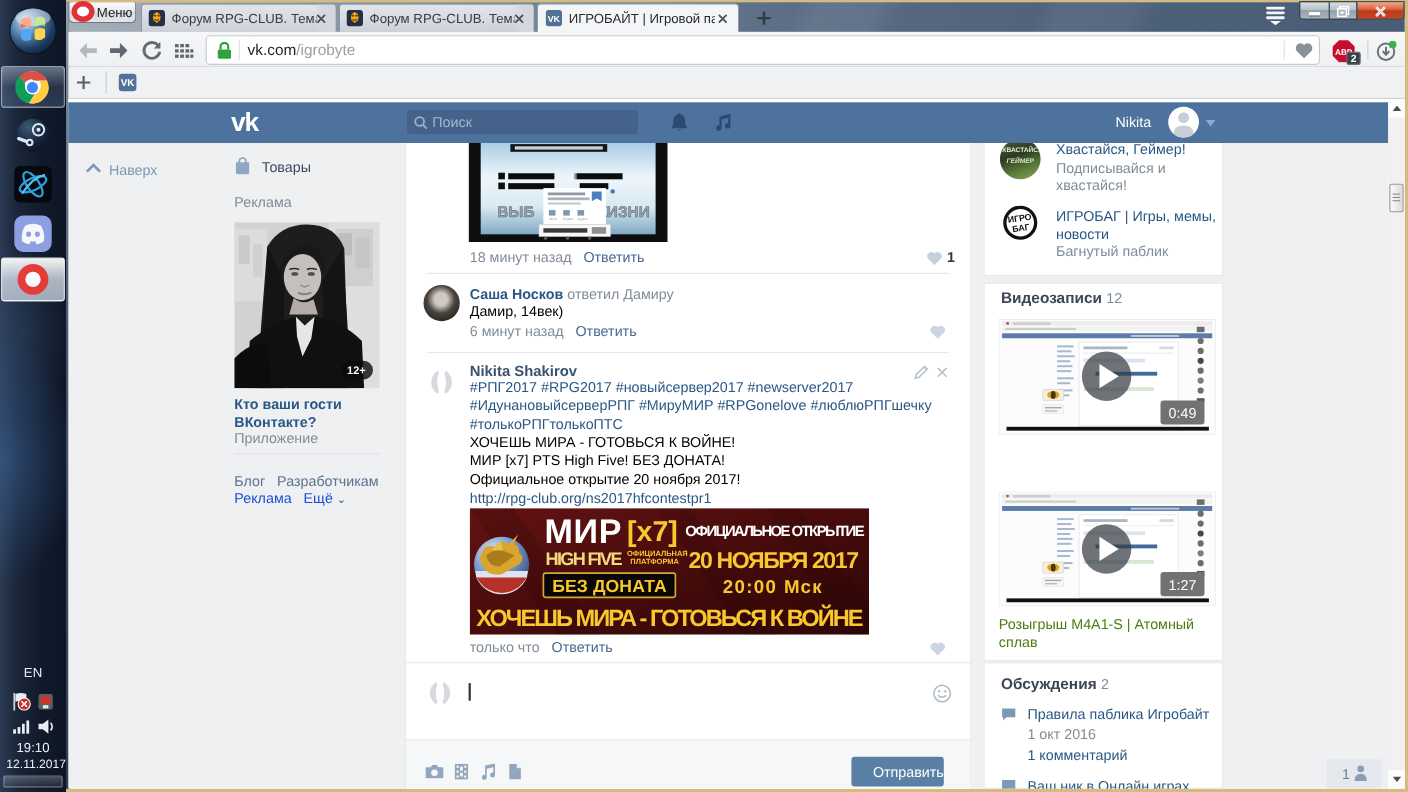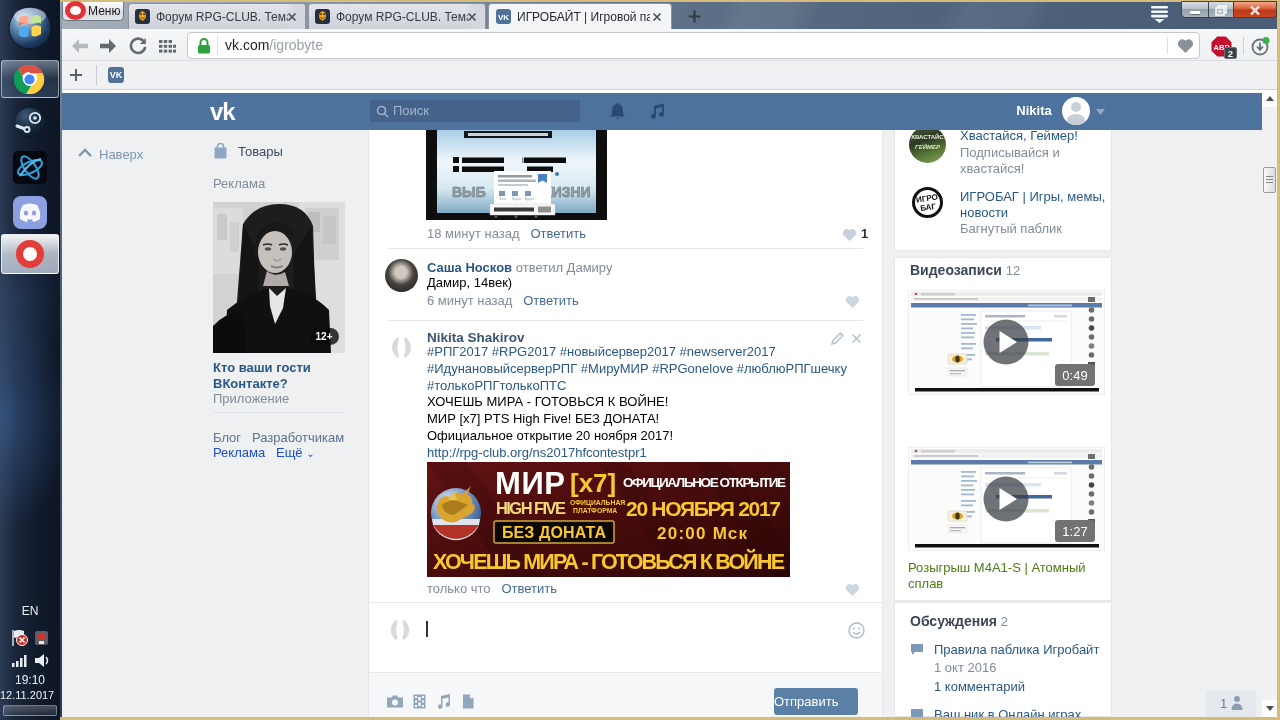--- a/index.html
+++ b/index.html
@@ -89,21 +89,21 @@
     <g fill="#e9eef5">
       <rect x="1" y="11" width="2.5" height="4"></rect>
         <rect x="5" y="9" width="2.5" height="6"></rect>
         <rect x="9" y="6" width="2.5" height="9"></rect>
         <rect x="13" y="3" width="2.5" height="12"></rect>
       <path d="M24 6 L28 6 L33 2 L33 15 L28 11 L24 11 Z"></path>
     </g>
     <path d="M35 5 Q38 8.5 35 12" stroke="#e9eef5" stroke-width="1.5" fill="none"></path>
   </svg>
   <div class="b" style="left:0;top:673px;width:60px;text-align:center;color:#edf1f7;font-size:12px">19:10</div>
-  <div class="b" style="left:0;top:689px;width:60px;text-align:left;color:#edf1f7;font-size:11px">12.11.2017</div>
+  <div class="b" style="left:0;top:689px;width:60px;text-align:right;color:#edf1f7;font-size:11px">12.11.2017</div>
   <div class="b" style="left:3px;top:705px;width:54px;height:11px;border:1px solid rgba(255,255,255,0.35);border-radius:2px;background:linear-gradient(180deg,rgba(255,255,255,0.25),rgba(255,255,255,0.07))"></div>
 </div>
 
 <div class="b" style="left:60px;top:0;width:1220px;height:2px;background:#d5bb7c"></div>
 <div class="b" style="left:1277px;top:0;width:3px;height:720px;background:#d5bb7c"></div>
 <div class="b" style="left:60px;top:717px;width:1220px;height:3px;background:#d5bb7c"></div>
 <div class="b" style="left:60px;top:2px;width:2px;height:715px;background:linear-gradient(180deg,#93a0ae 0%,#6b7c8f 15%,#45566b 45%,#2e3d52 100%)"></div>
 
 <div class="b" id="titlebar" style="left:62px;top:2px;width:1215px;height:27px;background:linear-gradient(90deg,#a6aeb8 0%,#96a1ae 12%,#7c8c9e 30%,#63768c 45%,#566980 60%,#4d6079 80%,#4a5d76 100%)"></div>
 <div class="b" style="left:62px;top:2px;width:1215px;height:27px;background:linear-gradient(115deg,rgba(255,255,255,0) 54%,rgba(255,255,255,0.07) 56%,rgba(255,255,255,0.07) 60%,rgba(255,255,255,0) 62%,rgba(255,255,255,0) 72%,rgba(255,255,255,0.06) 74%,rgba(255,255,255,0.06) 79%,rgba(255,255,255,0) 81%)"></div>
@@ -248,21 +248,21 @@
       <path d="M8.5 8.5 L12 12" stroke="#9db2cd" stroke-width="1.6"></path>
     </svg>
   <div class="b" style="left:331px;top:13px;font-size:13px;color:#a2b6d1;z-index:6">Поиск</div>
   <svg class="b" style="left:547px;top:12px;z-index:6" width="17" height="19" viewBox="0 0 17 19">
       <path d="M8.5 1 Q9.8 1 9.8 2.3 Q13.5 3 13.8 7 L14.2 12 L16 14.5 L1 14.5 L2.8 12 L3.2 7 Q3.5 3 7.2 2.3 Q7.2 1 8.5 1Z" fill="#2b4a70"></path>
       <path d="M6.5 16 Q8.5 18 10.5 16Z" fill="#2b4a70"></path>
     </svg>
   <svg class="b" style="left:587px;top:12px;z-index:6" width="17" height="19" viewBox="0 0 17 19">
       <path d="M5 4 L15 1.5 L15 12.5 A2.5 2.5 0 1 1 13 10 L13 5 L7 6.6 L7 14.5 A2.5 2.5 0 1 1 5 12Z" fill="#2b4a70"></path>
     </svg>
-  <div class="b" style="left:952px;top:13px;width:40px;text-align:center;font-size:13px;font-weight:bold;color:#fff;z-index:6">Nikita</div>
+  <div class="b" style="left:952px;top:13px;width:40px;text-align:left;font-size:13px;font-weight:normal;color:#fff;z-index:6">Nikita</div>
   <div class="b" style="left:1000px;top:7px;width:28px;height:28px;border-radius:50%;background:#fff;overflow:hidden;z-index:6">
     <div class="b" style="left:9px;top:5px;width:10px;height:10px;border-radius:50%;background:#c9cfd7"></div>
     <div class="b" style="left:5px;top:17px;width:18px;height:12px;border-radius:50% 50% 0 0;background:#c9cfd7"></div>
   </div>
   <svg class="b" style="left:1034px;top:19px;z-index:6" width="9" height="6" viewBox="0 0 9 6">
       <path d="M0 0 L9 0 L4.5 6Z" fill="#93a9c4"></path>
     </svg>
 
   <svg class="b" style="left:16px;top:58px" width="14" height="9" viewBox="0 0 14 9">
       <path d="M1 8 L7 2 L13 8" fill="none" stroke="#7e96b5" stroke-width="2.4"></path>
@@ -480,21 +480,21 @@
         <rect x="5.2" y="8.5" width="2.6" height="3.5"></rect>
       </g>
     </svg>
   <svg class="b" style="left:375px;top:604px" width="14" height="15" viewBox="0 0 14 15">
       <path d="M4 2 L13 0 L13 10.5 A2.2 2.2 0 1 1 11.5 8.5 L11.5 3.5 L5.5 4.8 L5.5 12.5 A2.2 2.2 0 1 1 4 10.5Z" fill="#92a6be"></path>
     </svg>
   <svg class="b" style="left:400px;top:604px" width="12" height="15" viewBox="0 0 12 15">
       <path d="M1 0.5 L8 0.5 L11.5 4 L11.5 14.5 L1 14.5Z" fill="#92a6be"></path>
       <path d="M8 0.5 L8 4 L11.5 4" fill="#f5f7f8" stroke="#f5f7f8" stroke-width="0.5"></path>
     </svg>
-  <div class="b" style="left:712px;top:598px;width:84px;height:27px;background:#5b80a6;border-radius:3px;color:#fff;font-size:13px;text-align:left;line-height:27px">Отправить</div>
+  <div class="b" style="left:712px;top:598px;width:84px;height:27px;background:#5b80a6;border-radius:3px;color:#fff;font-size:13px;text-align:right;line-height:27px">Отправить</div>
 
   <div class="b" style="left:847px;top:36px;width:37px;height:37px;border-radius:50%;overflow:hidden;background:linear-gradient(160deg,#4a5a3a 0%,#2c3a24 40%,#5a7a3a 70%,#8aa65a 100%)">
     <div class="b" style="left:2px;top:8px;width:33px;font-size:6px;font-weight:bold;color:#e8f0d8;text-align:center">ХВАСТАЙСЯ</div>
     <div class="b" style="left:2px;top:18px;width:33px;font-size:6px;font-weight:bold;color:#d8e8b8;text-align:center;font-style:italic">ГЕЙМЕР</div>
   </div>
   <div class="b f13" style="left:898px;top:38px;color:#2a5885">Хвастайся, Геймер!</div>
   <div class="b f13 gray" style="left:898px;top:55px">Подписывайся и<br>хвастайся!</div>
   <div class="b" style="left:850px;top:97px;width:31px;height:31px;border-radius:50%;background:#fff;border:3px solid #111"></div>
   <div class="b" style="left:850px;top:97px;width:31px;height:31px;text-align:center;font-size:8px;font-weight:bold;color:#111;line-height:9px;transform:rotate(-8deg)">
       <div style="margin-top:7px">ИГРО<br>БАГ</div>

